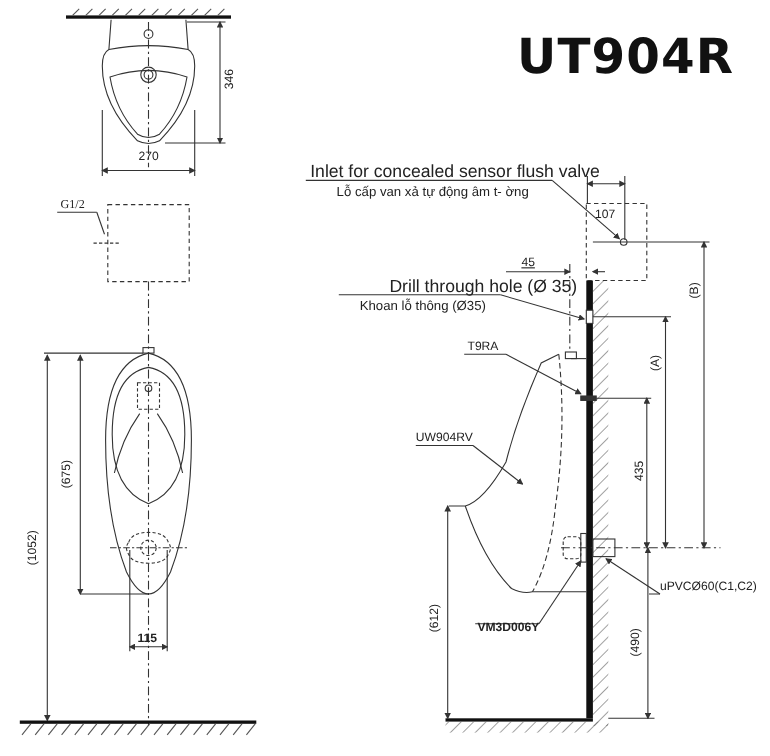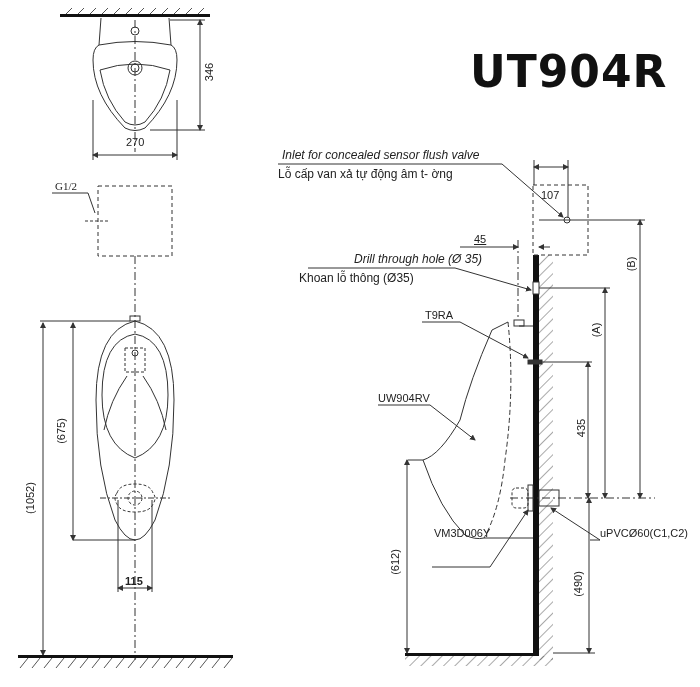--- a/index.html
+++ b/index.html
@@ -1,21 +1,21 @@
 <!DOCTYPE html>
 <html><head>
 <meta charset="utf-8">
 <style>
   html, body { margin: 0; padding: 0; background: #ffffff; }
   body { width: 700px; height: 687px; position: relative; overflow: hidden; font-family: "Liberation Sans", sans-serif; color: #222; }
   svg { position: absolute; left: 0; top: 0; }
-  .title { position: absolute; left: 470px; top: 26px; font-family: "DejaVu Sans", sans-serif; font-weight: bold; font-size: 44px; letter-spacing: 1px; color: #111; margin-top: 20px; }
+  .title { position: absolute; left: 470px; top: 26px; font-family: "DejaVu Sans", sans-serif; font-weight: bold; font-size: 44px; letter-spacing: 1px; color: #111; }
   .lbl { position: absolute; font-size: 11px; color: #222; white-space: nowrap; }
-  .lbl-it { font-style: italic; font-size: 12px; }
-  .lbl-vi { font-size: 12px; }
+  .lbl-it { font-size: 16px; }
+  .lbl-vi { font-size: 12px; margin-left: 28px; }
   .rot { transform: rotate(-90deg); transform-origin: center center; }
 </style>
 </head>
 <body>
 
 <svg width="700" height="687" viewBox="0 0 700 687" xmlns="http://www.w3.org/2000/svg">
   <defs>
     <marker id="arr" markerWidth="6" markerHeight="6" refX="5" refY="3" orient="auto">
       <path d="M0,0 L6,3 L0,6 z" fill="#333"></path>
     </marker>
@@ -184,19 +184,19 @@
 <div class="lbl" style="left:125px; top:575px;font-weight:bold;">115</div>
 
 <div class="lbl lbl-it" style="left:282px; top:148px;">Inlet for concealed sensor flush valve</div>
 <div class="lbl lbl-vi" style="left:278px; top:167px;">Lỗ cấp van xả tự động âm t- ờng</div>
 <div class="lbl" style="left:541px; top:153px;margin-top:36px;">107</div>
 <div class="lbl" style="left:474px; top:233px;text-decoration:underline;">45</div>
 <div class="lbl lbl-it" style="left:310px; top:252px;margin-left:44px;">Drill through hole (Ø 35)</div>
 <div class="lbl lbl-vi" style="left:299px; top:271px;">Khoan lỗ thông (Ø35)</div>
 <div class="lbl" style="left:425px; top:309px;">T9RA</div>
 <div class="lbl" style="left:378px; top:392px;">UW904RV</div>
-<div class="lbl" style="left:434px; top:527px;">VM3D006Y</div>
+<div class="lbl" style="left:434px; top:565px;font-weight:bold;">VM3D006Y</div>
 <div class="lbl" style="left:600px; top:527px;">uPVCØ60(C1,C2)</div>
 <div class="lbl rot" style="left:624px; top:258px;">(B)</div>
 <div class="lbl rot" style="left:589px; top:324px;">(A)</div>
 <div class="lbl rot" style="left:572px; top:422px;">435</div>
 <div class="lbl rot" style="left:382px; top:556px;">(612)</div>
 <div class="lbl rot" style="left:565px; top:578px;">(490)</div>
 
 </body></html>

